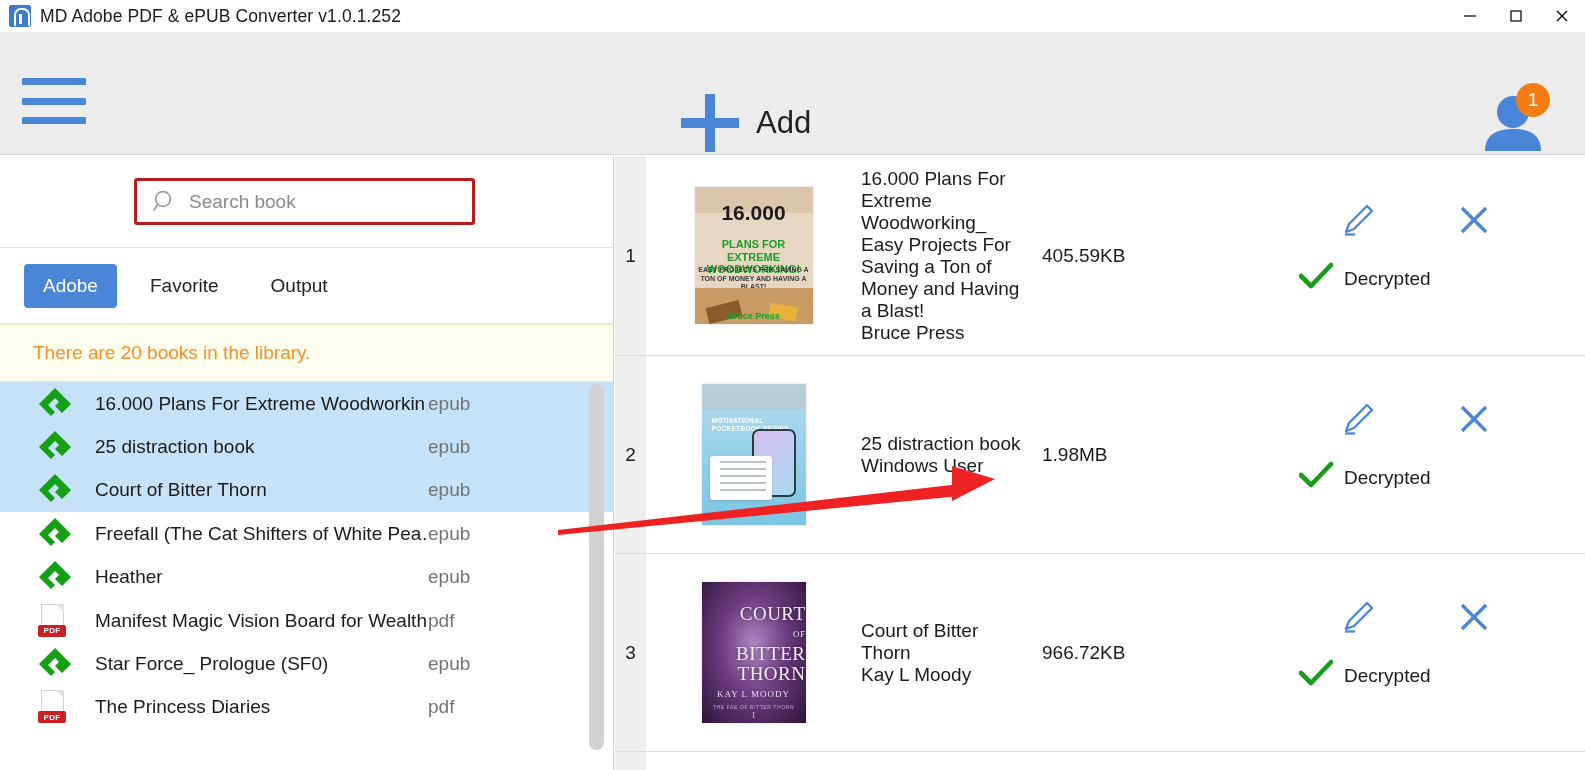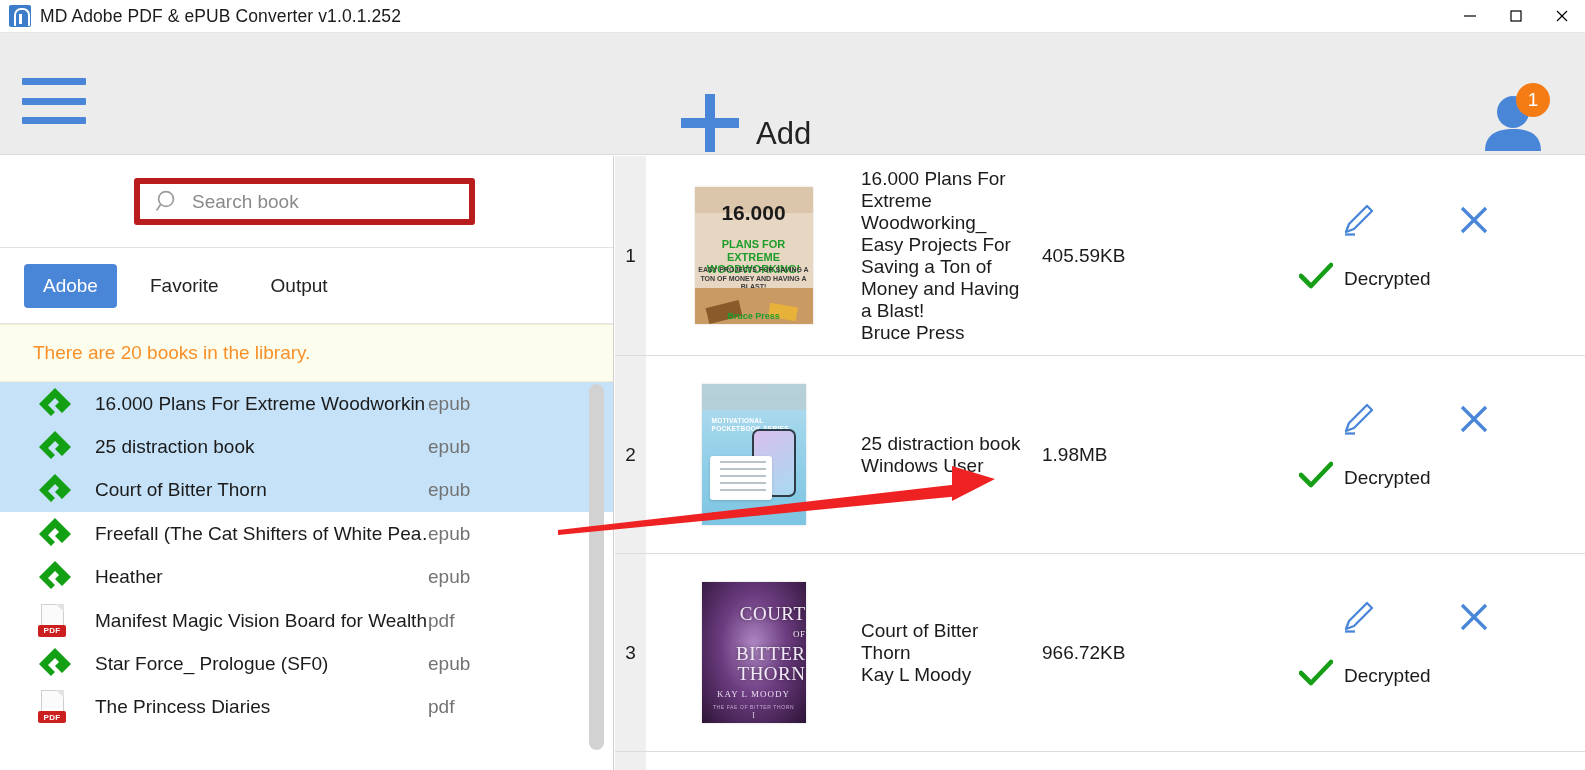--- a/index.html
+++ b/index.html
@@ -60,21 +60,21 @@
     width: 64px; height: 46px;
     display: flex; flex-direction: column; justify-content: space-between;
     transform: translateY(-50%);
   }
   .hamburger span {
     display: block; width: 64px; height: 7px;
     background: #4a86d8; border-radius: 1px;
   }
   .add-group {
     position: absolute; left: 681px; top: 61px;
-    display: flex; align-items: flex-end; gap: 17px;
+    display: flex; align-items: center; gap: 17px;
   }
   .plus-icon { position: relative; width: 58px; height: 58px; }
   .plus-icon::before {
     content: ""; position: absolute; left: 0; top: 24px;
     width: 58px; height: 10px; background: #4a86d8;
   }
   .plus-icon::after {
     content: ""; position: absolute; left: 24px; top: 0;
     width: 10px; height: 58px; background: #4a86d8;
   }
@@ -99,21 +99,21 @@
     background: #ffffff;
     border-right: 1px solid #cfcfcf;
     overflow: hidden;
   }
   .search-row {
     height: 92px; border-bottom: 1px solid #e3e3e3;
     display: flex; align-items: center;
   }
   .search-box {
     margin-left: 134px; width: 341px; height: 47px;
-    border: 6px solid #b91c1c; border-radius: 3px;
+    border: 3px solid #b91c1c; border-radius: 3px;
     background: #fff; display: flex; align-items: center;
   }
   .search-icon { margin-left: 14px; flex: 0 0 auto; display: block; }
   .search-input {
     flex: 1; border: none; outline: none;
     font-size: 19px; color: #6d6d6d;
     font-family: "Liberation Sans", sans-serif;
     margin-left: 12px; background: transparent;
   }
   .search-input::placeholder { color: #8a8a8a; }

